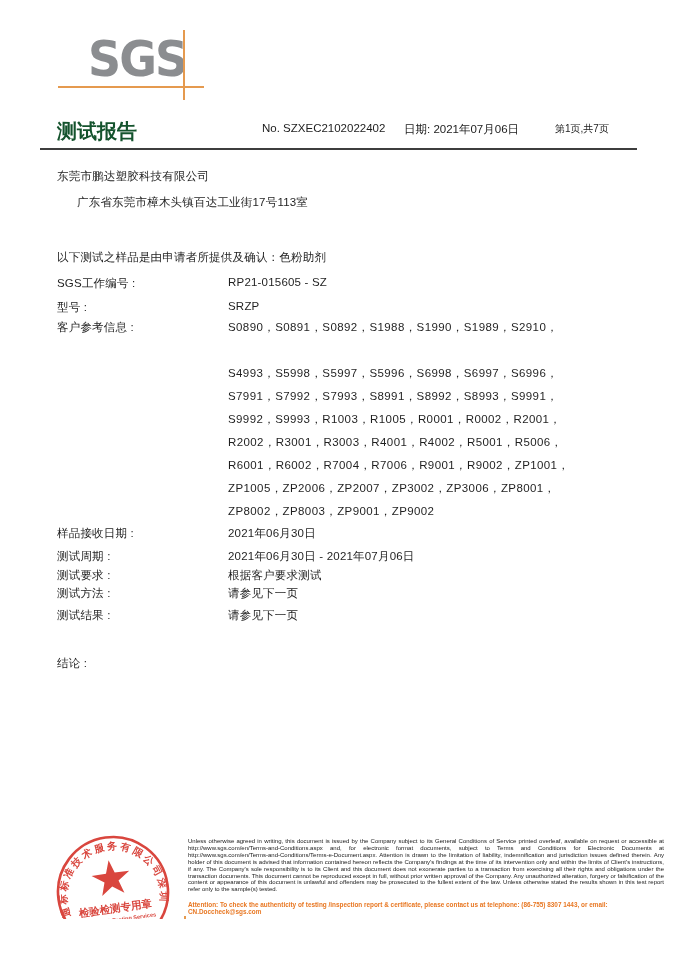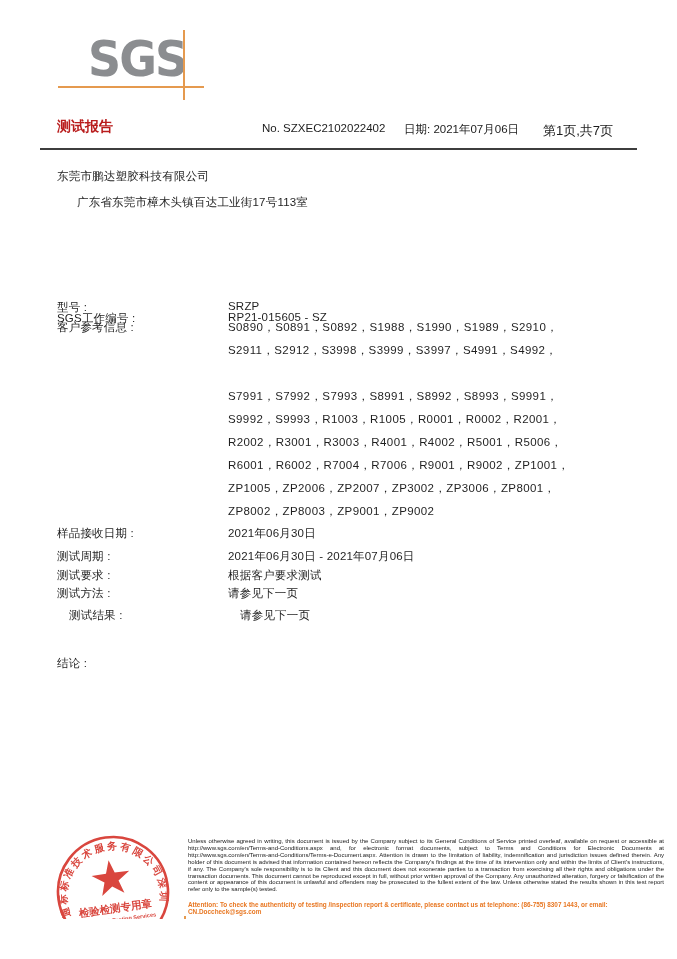--- a/index.html
+++ b/index.html
@@ -18,41 +18,41 @@
     font-family:"DejaVu Sans","Liberation Sans",sans-serif;
     font-weight:800;font-size:46px;line-height:46px;
     color:#8b8d90;letter-spacing:-2px;
     transform:scaleY(1.08);transform-origin:top left;
   }
   .mark{background:#e59a4f;}
   .mark-h-top{left:58px;top:86px;width:146px;height:2px;}
   .mark-v-top{left:183px;top:30px;width:2px;height:70px;}
   .mark-v-bottom{left:184px;top:916px;width:2px;height:43px;}
   
-  .title{left:57px;top:118px;font-size:14px;font-weight:bold;color:#b91c1c;}
+  .title{left:57px;top:118px;font-size:20px;font-weight:bold;color:#14532d;}
   .h-no{left:228px;top:122px;font-size:11.5px;color:#1c1c1c;padding-left:34px;}
   .h-date{left:404px;top:122px;font-size:11.5px;color:#1c1c1c;}
-  .h-pages{left:543px;top:122px;font-size:13px;color:#1c1c1c;}
+  .h-pages{left:555px;top:122px;font-size:10px;color:#1c1c1c;}
   .header-rule{left:40px;top:148px;width:597px;height:2px;background:#3d3d3d;}
   
   .body-text{font-size:11.5px;color:#1f1f1f;letter-spacing:.2px;}
   .client-name{left:57px;top:169px;}
   .client-addr{left:57px;top:195px;margin-left:20px;}
   .confirm{left:57px;top:250px;}
   .lbl{left:57px;}
   .val{left:228px;}
-  .row-job{top:276px;margin-top:35px;}
+  .row-job{top:276px;}
   .row-model{top:300px;}
   .row-ref{top:320px;}
   .code-line{position:absolute;left:228px;width:430px;height:23px;font-size:11.5px;color:#1f1f1f;letter-spacing:.4px;}
   .row-received{top:526px;}
   .row-period{top:549px;text-align:center;}
   .row-req{top:568px;}
   .row-method{top:586px;}
-  .row-result{top:608px;margin-left:12px;}
+  .row-result{top:608px;}
   .row-conc{top:656px;}
   .conc-val{left:228px;top:630px;width:414px;font-size:11.5px;line-height:21.5px;color:#1f1f1f;text-align:justify;}
   
   .legal{
     left:188px;top:838px;width:476px;
     font-size:6px;line-height:6.9px;color:#1a1a1a;
     text-align:justify;
   }
   .attention{
     left:188px;top:901px;width:476px;
@@ -79,30 +79,31 @@
 
   <div class="abs title">测试报告</div>
   <div class="abs h-no">No. SZXEC2102022402</div>
   <div class="abs h-date">日期: 2021年07月06日</div>
   <div class="abs h-pages">第1页,共7页</div>
   <div class="abs header-rule"></div>
 
   <div class="abs body-text client-name">东莞市鹏达塑胶科技有限公司</div>
   <div class="abs body-text client-addr">广东省东莞市樟木头镇百达工业街17号113室</div>
 
+  <div class="abs body-text confirm">以下测试之样品是由申请者所提供及确认：色粉助剂</div>
 
   <div class="abs body-text lbl row-job">SGS工作编号 :</div>
   <div class="abs body-text val row-job">RP21-015605 - SZ</div>
 
   <div class="abs body-text lbl row-model">型号 :</div>
   <div class="abs body-text val row-model">SRZP</div>
 
   <div class="abs body-text lbl row-ref">客户参考信息 :</div>
   <div class="code-line" style="top:320px">S0890，S0891，S0892，S1988，S1990，S1989，S2910，</div>
-  <div class="code-line" style="top:343px">S2911，S2912，S3998，S3999，S3997，S4991，S4992，</div>
+  <div class="code-line" style="top:366px">S4993，S5998，S5997，S5996，S6998，S6997，S6996，</div>
   <div class="code-line" style="top:389px">S7991，S7992，S7993，S8991，S8992，S8993，S9991，</div>
   <div class="code-line" style="top:412px">S9992，S9993，R1003，R1005，R0001，R0002，R2001，</div>
   <div class="code-line" style="top:435px">R2002，R3001，R3003，R4001，R4002，R5001，R5006，</div>
   <div class="code-line" style="top:458px">R6001，R6002，R7004，R7006，R9001，R9002，ZP1001，</div>
   <div class="code-line" style="top:481px">ZP1005，ZP2006，ZP2007，ZP3002，ZP3006，ZP8001，</div>
   <div class="code-line" style="top:504px">ZP8002，ZP8003，ZP9001，ZP9002</div>
 
   <div class="abs body-text lbl row-received">样品接收日期 :</div>
   <div class="abs body-text val row-received">2021年06月30日</div>
 

